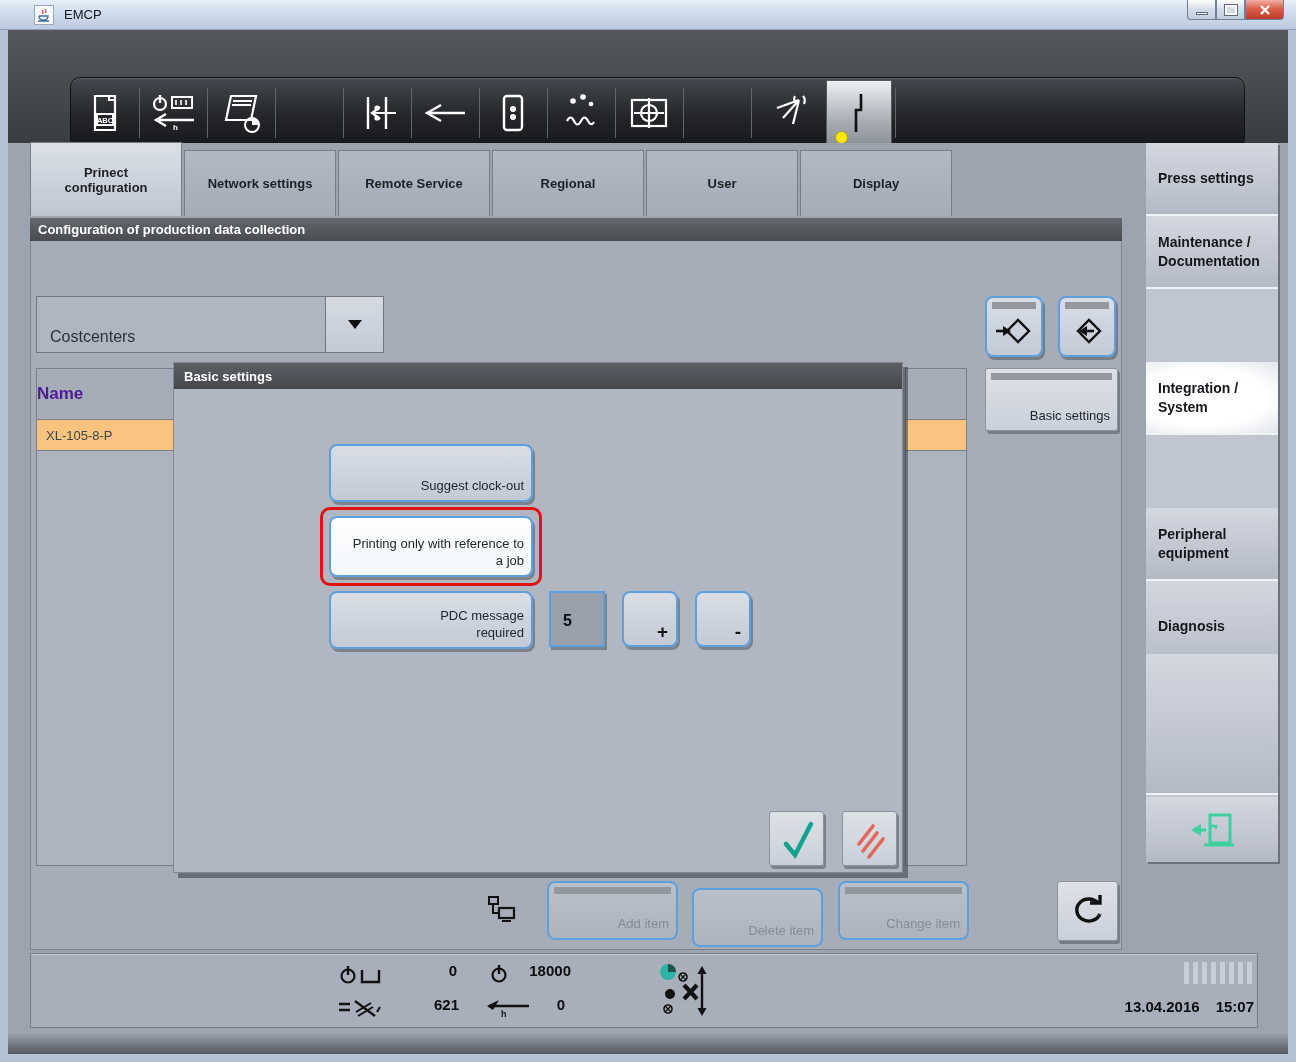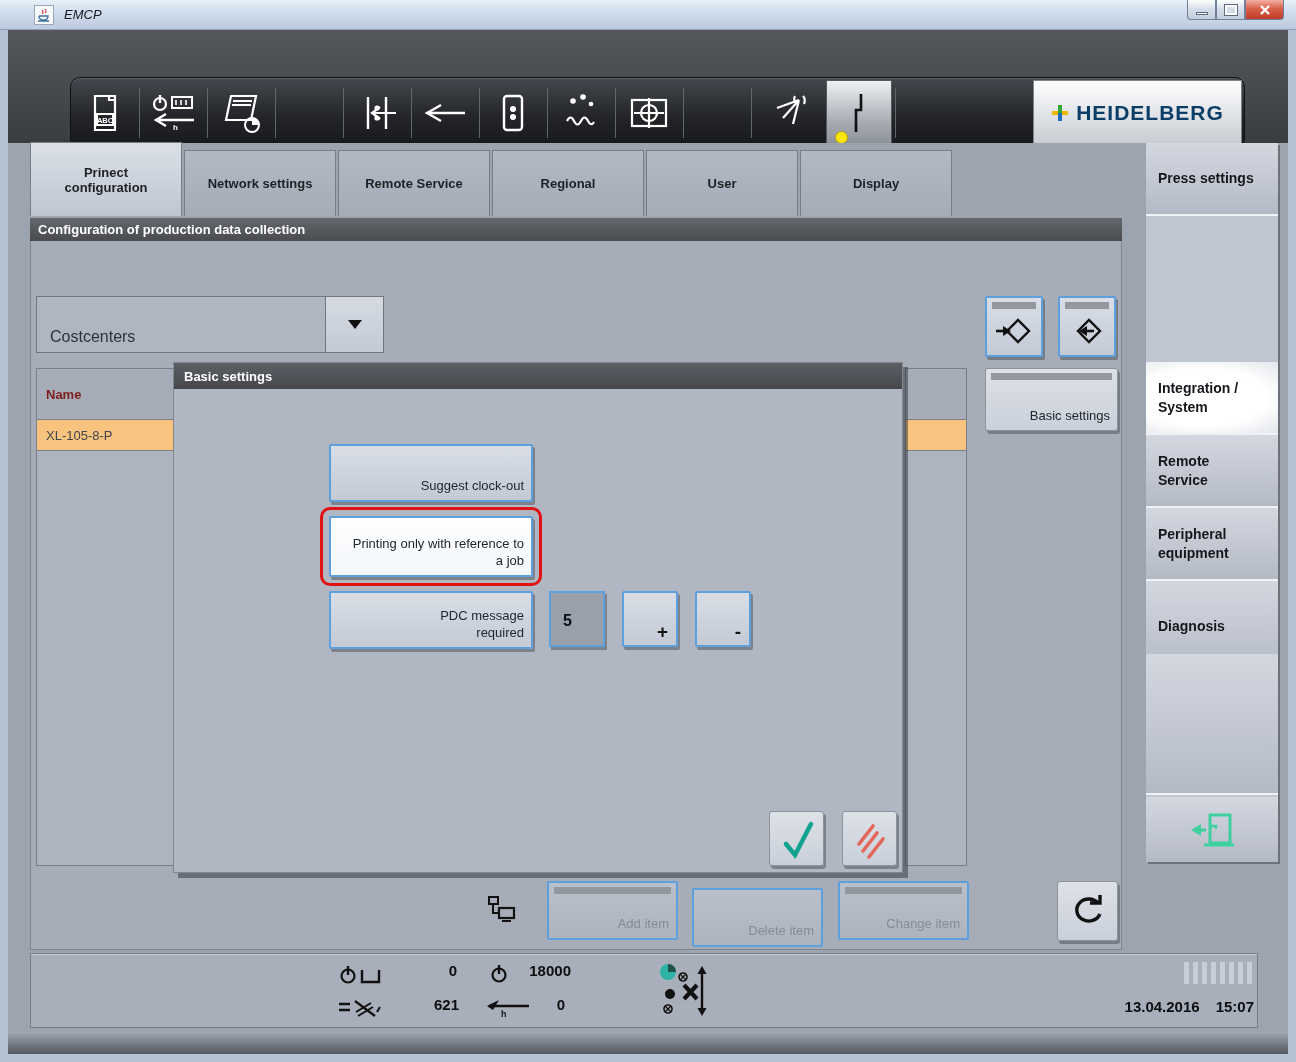--- a/index.html
+++ b/index.html
@@ -3,21 +3,21 @@
 <meta charset="utf-8">
 <style>
   * { margin:0; padding:0; box-sizing:border-box; }
   html,body { width:1296px; height:1062px; }
   body { position:relative; font-family:"Liberation Sans",sans-serif; background:#b3c1d3; overflow:hidden; }
 
   
   #titlebar { position:absolute; left:0; top:0; width:1296px; height:30px;
     background:linear-gradient(180deg,#e8f1fa,#cfdcec 45%,#bccbde); border-bottom:1px solid #8fa0b5; }
   #java-icon { position:absolute; left:34px; top:5px; width:20px; height:20px; background:#f6f8fa; border:1px solid #9aa7b6; display:flex; align-items:center; justify-content:center; }
-  #win-title { position:absolute; left:64px; top:7px; font-size:13px; color:#15181c;font-style:italic; }
+  #win-title { position:absolute; left:64px; top:7px; font-size:13px; color:#15181c; }
   #win-controls { position:absolute; right:12px; top:0; height:22px; display:flex; }
   .wbtn { width:29px; height:20px; border:1px solid #70809a; border-top:none; background:linear-gradient(180deg,#fdfefe,#d4dde8 50%,#c2cedd);
     display:flex; align-items:center; justify-content:center; }
   .wbtn:first-child { border-radius:0 0 0 4px; }
   .wbtn.red { width:39px; border-radius:0 0 4px 0; background:linear-gradient(180deg,#f4b0a2,#d9614c 45%,#c03a28); }
   .g-min { width:12px; height:3px; background:#fff; border:1px solid #5a6b80; margin-top:8px; }
   .g-max { width:12px; height:10px; border:2px solid #fff; outline:1px solid #5a6b80; background:transparent; }
 
   
   #app-top { position:absolute; left:8px; top:30px; width:1280px; height:113px;
@@ -51,33 +51,33 @@
     background:#a6adb9; border:1px solid #7e838c; border-top:none; }
 
   
   #combo { position:absolute; left:36px; top:296px; width:348px; height:57px; background:#b0b6c1; border:1px solid #70757e; }
   #combo-label { position:absolute; left:13px; bottom:6px; font-size:16px; color:#2d3239; }
   #combo-arrow { position:absolute; right:0; top:0; width:58px; height:55px; border-left:1px solid #70757e;
     background:linear-gradient(180deg,#d6dbe3,#c4cad5); display:flex; align-items:center; justify-content:center; }
   .dn-tri { width:0; height:0; border-left:7px solid transparent; border-right:7px solid transparent; border-top:9px solid #111; }
 
   
-  .btn-blue { border:2px solid #5f9fdc; background:linear-gradient(180deg,#d9dee6,#c3cad6); position:absolute; border-radius:2px; }
+  .btn-blue { border:2px solid #5f9fdc; background:linear-gradient(180deg,#d9dee6,#c3cad6); position:absolute; border-radius:8px; }
   .btn-white { background:linear-gradient(180deg,#ffffff,#f3f6fa); }
   .btn-dis { background:linear-gradient(180deg,#bac0cb,#adb3bf); }
   .btn-plain { position:absolute; border:1px solid #8d929b; border-radius:3px; background:linear-gradient(180deg,#dde1e8,#cad0da); }
   .shadow2 { box-shadow:2px 3px 0 rgba(62,66,72,.45); }
   .stripe { position:absolute; left:5px; right:5px; top:4px; height:7px; background:#93989f; }
   .lbr { position:absolute; right:7px; bottom:5px; font-size:13px; color:#23272d; text-align:right; white-space:pre-line; line-height:1.3; }
   .lbr.dim { color:#858b95; }
   .big-glyph { position:absolute; right:8px; bottom:2px; font-size:19px; font-weight:bold; color:#111; }
 
   
-  .th-cell { position:absolute; background:#a6adb9; border:1px solid #787d86; font-weight:bold; font-size:13px; color:#7f1d1d;
-    display:flex; align-items:center; padding-left:9px; }
+  .th-cell { position:absolute; background:#a6adb9; border:1px solid #787d86; font-weight:bold; font-size:17px; color:#4c1d95;
+    display:flex; align-items:center; }
   .row-orange { position:absolute; background:#f8c37f; border:1px solid #787d86; border-top:none; font-size:13px; color:#41464d;
     display:flex; align-items:center; padding-left:9px; }
   .tbl-rest { position:absolute; background:#aeb4bf; border:1px solid #787d86; border-top:none; }
 
   
   #dialog { position:absolute; left:173px; top:362px; width:730px; height:511px; background:#b1b7c2;
     border:1px solid #83878f; box-shadow:5px 5px 0 rgba(45,48,53,.5); z-index:5; }
   #dialog-title { position:absolute; left:0; top:0; right:0; height:26px; background:linear-gradient(180deg,#5c5f65,#45474c);
     color:#fff; font-weight:bold; font-size:13px; display:flex; align-items:center; padding-left:10px; }
   #red-outline { position:absolute; left:146px; top:144px; width:222px; height:79px; border:3px solid #e01212; border-radius:10px; z-index:7; pointer-events:none; }
@@ -210,28 +210,20 @@
     <div class="tb-sep" style="left:204px"></div>
     <div class="tb-sep" style="left:272px"></div>
     <div class="tb-sep" style="left:340px"></div>
     <div class="tb-sep" style="left:408px"></div>
     <div class="tb-sep" style="left:476px"></div>
     <div class="tb-sep" style="left:544px"></div>
     <div class="tb-sep" style="left:612px"></div>
     <div class="tb-sep" style="left:680px"></div>
     <div class="tb-sep" style="left:824px"></div>
 
-    <div id="brand-panel">
-      <svg width="18" height="18" viewBox="0 0 18 18">
-        <rect x="1" y="7" width="16" height="4" fill="#f2b600"></rect>
-        <rect x="7" y="1" width="4" height="8" fill="#35a936"></rect>
-        <rect x="7" y="9" width="4" height="8" fill="#1d70b7"></rect>
-      </svg>
-      <span id="brand-word">HEIDELBERG</span>
-    </div>
   </div>
 </div>
 
 <div id="app-main"></div>
 <div id="app-bottom"></div>
 
 <div class="tab active" style="left:30px">
     <span>Prinect configuration</span>
   </div>
 <div class="tab" style="left:184px">
@@ -356,24 +348,24 @@
   </div>
   <div class="ok-cancel shadow2" style="left:668px;top:448px">
     <svg width="40" height="40" viewBox="0 0 40 40">
       <path d="M9 25 L23 7 M13 32 L27 14 M19 38 L33 20" stroke="#e4675c" stroke-width="3.6" stroke-linecap="round" fill="none"></path>
     </svg>
   </div>
 </div>
 
 <div id="sidebar">
   <div class="side-item" style="top:0;height:73px"><span>Press settings</span></div>
+  <div class="side-item" style="top:73px;height:73px"><span>Maintenance /
+Documentation</span></div>
   <div class="side-item selected" style="top:219px;height:73px"><span>Integration /
 System</span></div>
-  <div class="side-item" style="top:292px;height:73px"><span>Remote
-Service</span></div>
   <div class="side-item" style="top:365px;height:73px"><span>Peripheral
 equipment</span></div>
   <div class="side-item" style="top:438px;height:93px"><span>Diagnosis</span></div>
   <div class="side-item" style="top:511px;height:141px"></div>
   <div id="side-exit">
     <svg width="48" height="40" viewBox="0 0 48 40">
       <path d="M22 5 H42 V33 H22 Z" fill="none" stroke="#3fd0a0" stroke-width="3"></path>
       <path d="M16 35 H46" stroke="#3fd0a0" stroke-width="3"></path>
       <path d="M22 16 h6 v3" stroke="#3fd0a0" stroke-width="2.4" fill="none"></path>
       <path d="M18 20 H8" stroke="#3fd0a0" stroke-width="3"></path>

